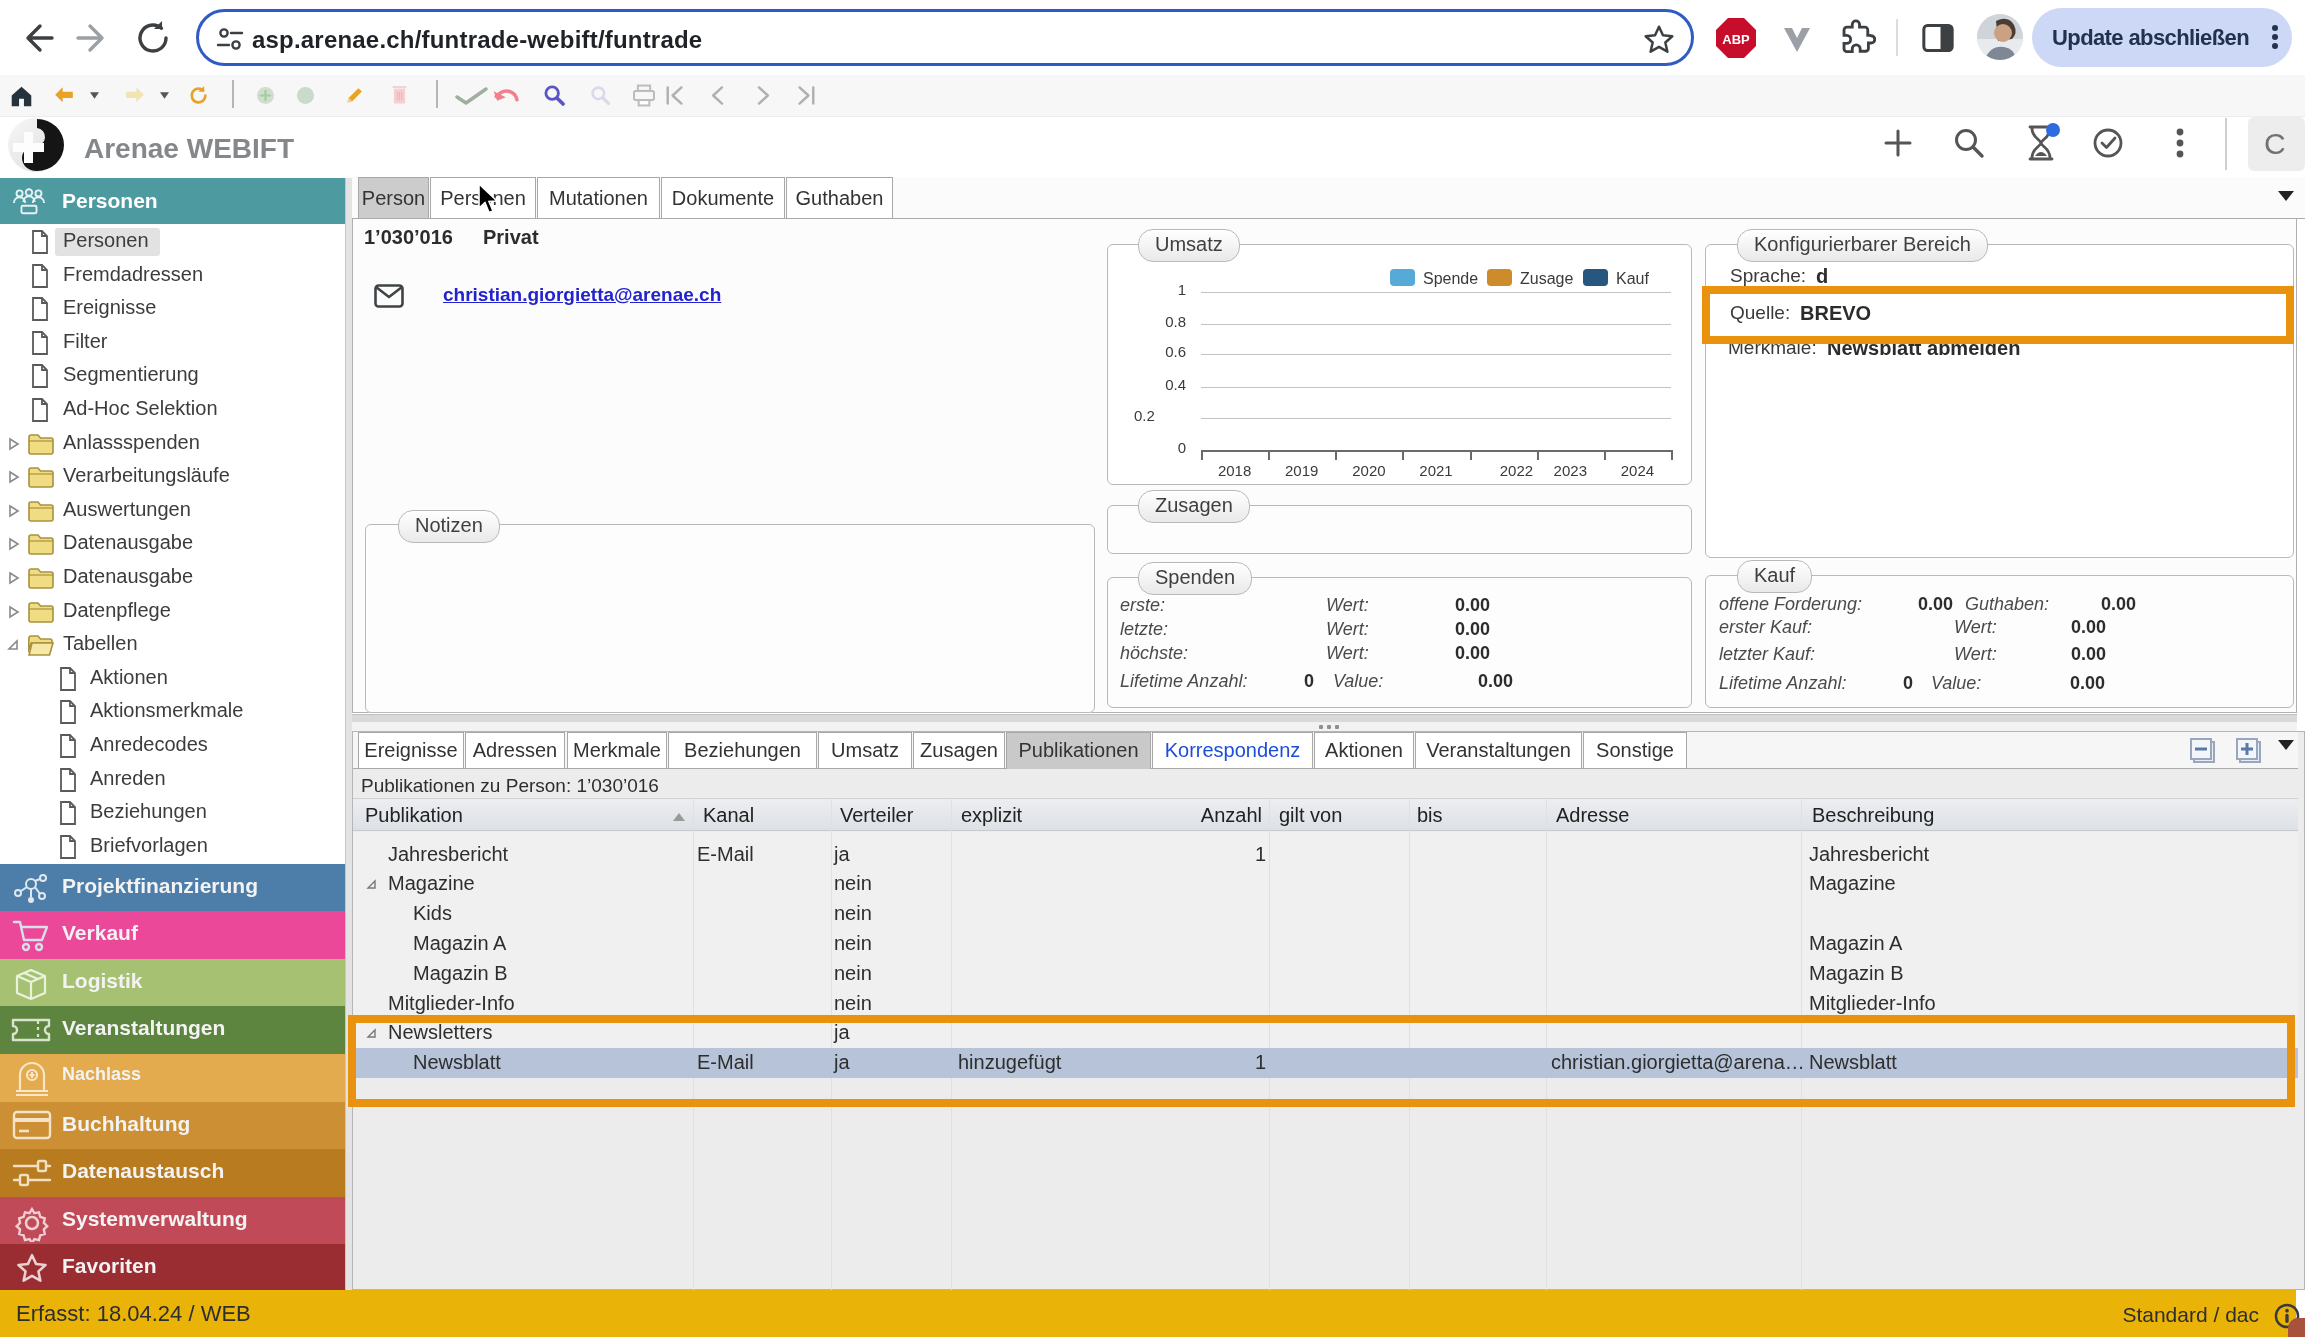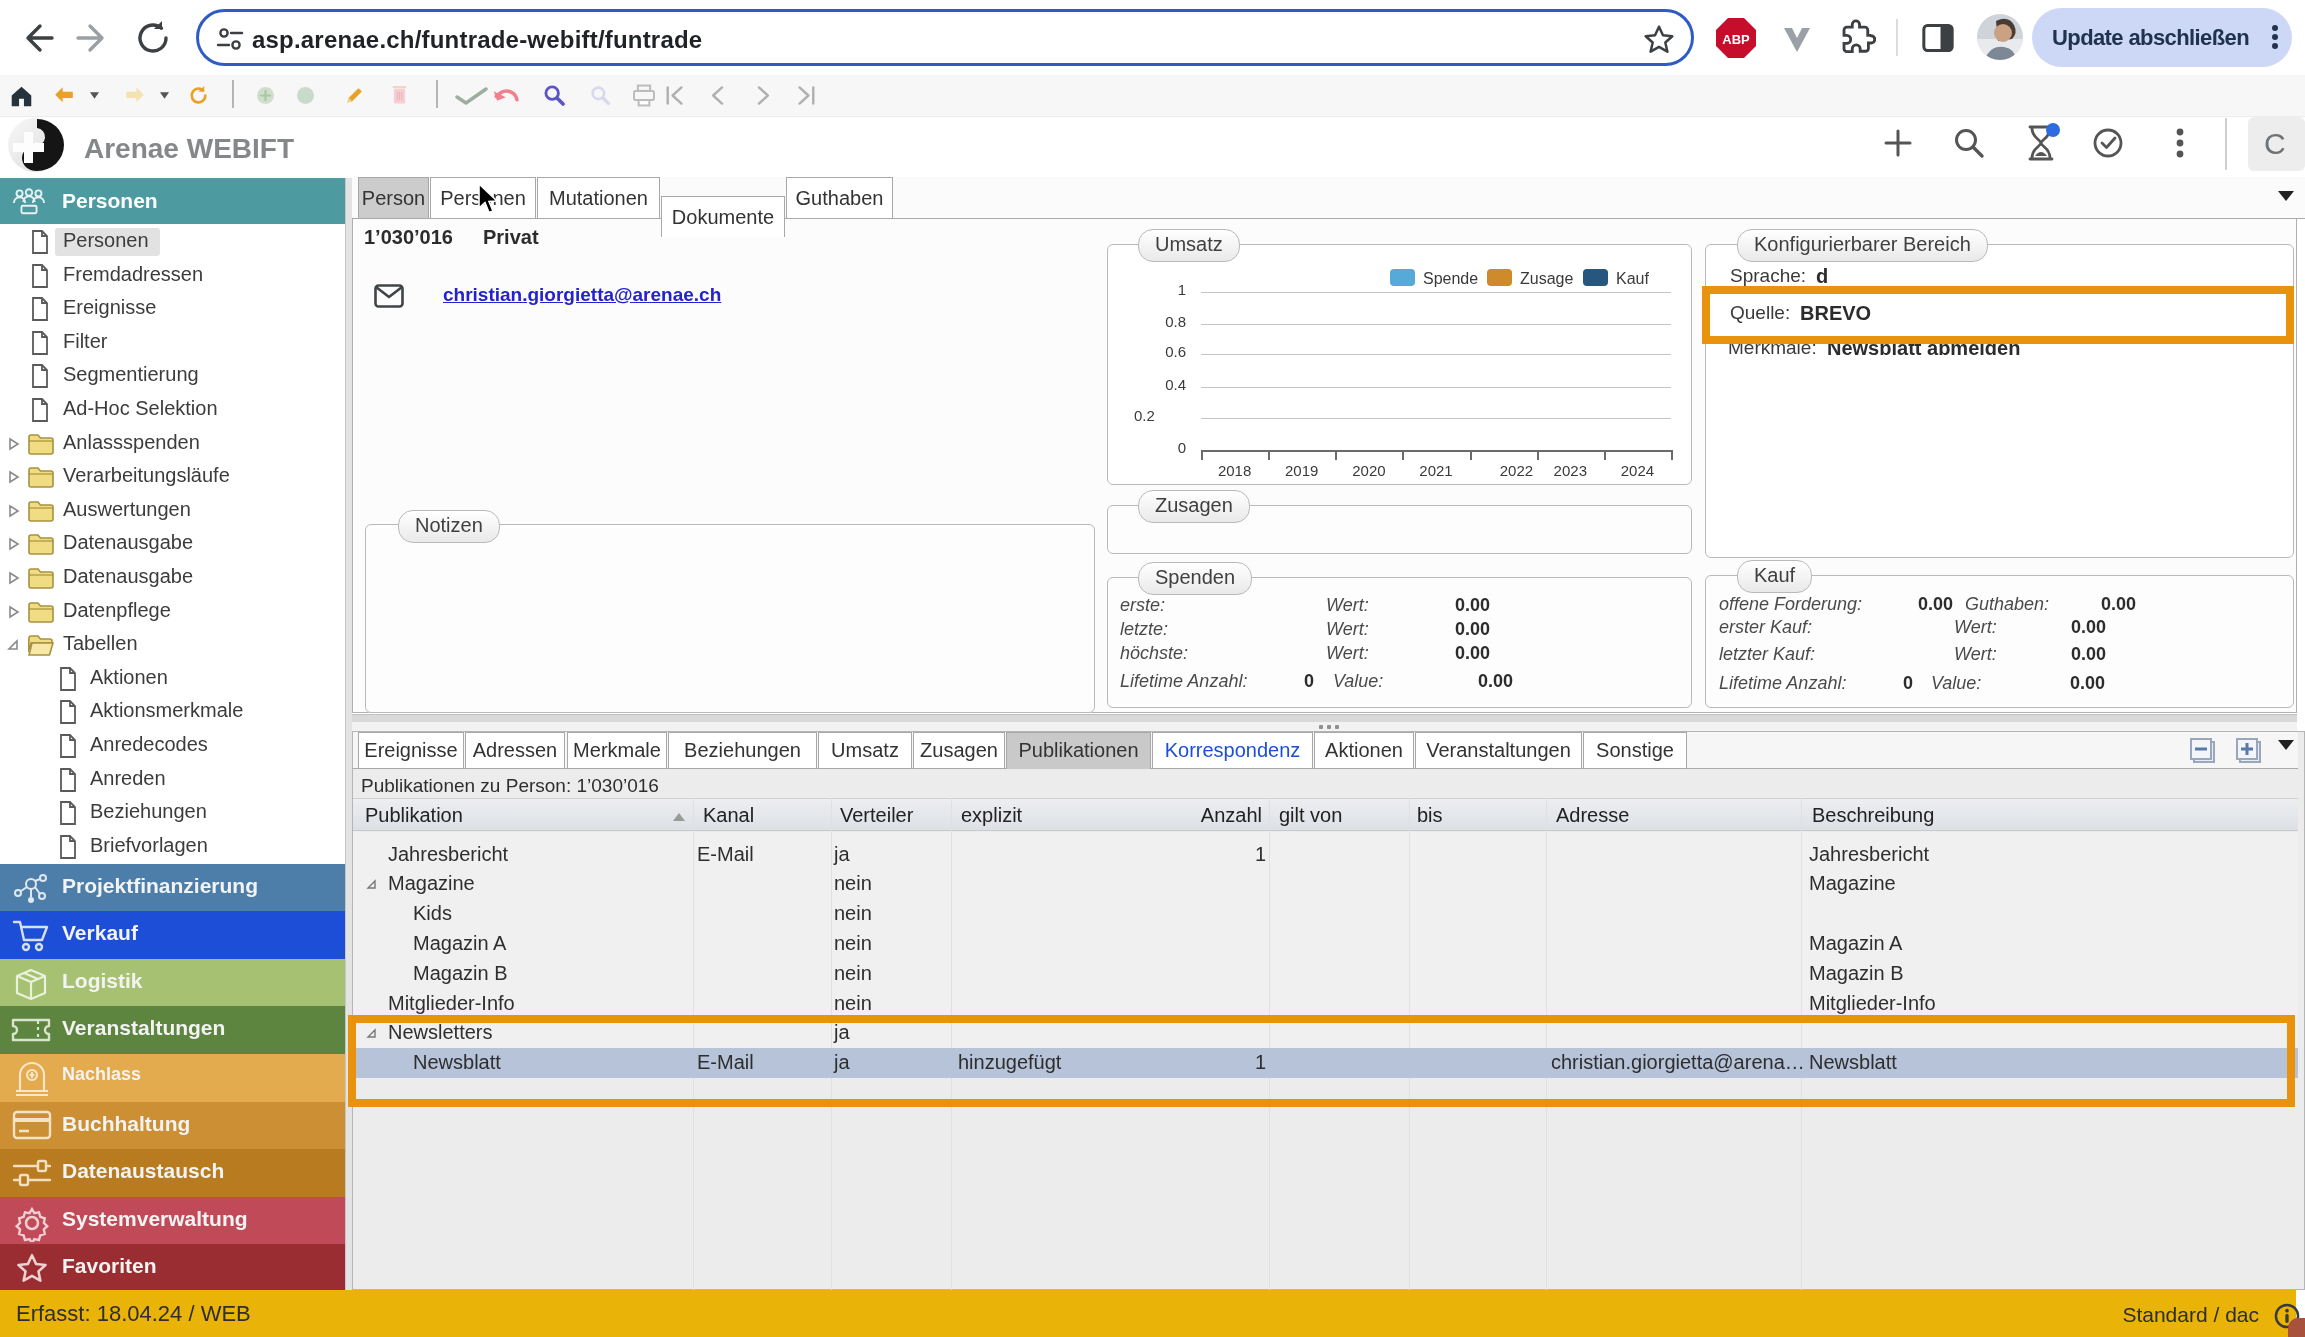--- a/index.html
+++ b/index.html
@@ -360,21 +360,21 @@
           <circle cx="19" cy="13" r="5"></circle>
           <circle cx="6" cy="22" r="3"></circle>
           <circle cx="31" cy="7" r="3"></circle>
           <circle cx="30" cy="25" r="3"></circle>
           <path d="M15 16 L9 20 M23 10 L28 8 M23 16 L28 23 M19 18 L19 26"></path>
         </g>
         <circle cx="19" cy="29" r="3" fill="#dfe8f0"></circle>
       </svg>
     <span class="abs" style="left:62px;top:10px;font-size:21px;font-weight:bold;color:#f3f3f3;">Projektfinanzierung</span>
   </div>
-  <div class="abs" style="left:0;top:733.2px;width:345px;height:47.6px;background:#1d4ed8;">
+  <div class="abs" style="left:0;top:733.2px;width:345px;height:47.6px;background:#ec4899;">
     <svg class="abs" style="left:12px;top:7px" width="40" height="36" viewBox="0 0 40 36">
         <g stroke="#d6e0ea" stroke-width="2.4" fill="none" stroke-linecap="round" stroke-linejoin="round">
           <path d="M2 4 H8 L12 22 H30 L35 9 H10"></path>
           <circle cx="14" cy="29" r="3"></circle>
           <circle cx="27" cy="29" r="3"></circle>
         </g>
       </svg>
     <span class="abs" style="left:62px;top:10px;font-size:21px;font-weight:bold;color:#f3f3f3;">Verkauf</span>
   </div>
   <div class="abs" style="left:0;top:780.8px;width:345px;height:47.6px;background:#a6c171;">
@@ -440,21 +440,21 @@
   </div>
 </div>
 
 <div class="abs" style="left:345px;top:178px;width:7px;height:1112px;background:#e3e3e3;border-left:1px solid #c6c6c6;"></div>
 
 <div class="abs" style="left:352px;top:218px;width:1945px;height:495px;background:#fcfcfc;border:1px solid #b0b0b0;border-top:1px solid #a8a8a8;"></div>
 <div id="maintabs">
   <div class="tab active" style="left:6px;width:71px;">Person</div>
   <div class="tab" style="left:78px;width:106px;">Personen</div>
   <div class="tab" style="left:185px;width:123px;">Mutationen</div>
-  <div class="tab" style="left:309px;width:124px;margin-top:19px;">Dokumente</div>
+  <div class="tab" style="left:309px;width:124px;">Dokumente</div>
   <div class="tab" style="left:434px;width:107px;">Guthaben</div>
   <svg class="abs" style="left:1925px;top:13px" width="18" height="12" viewBox="0 0 18 12">
       <path d="M1 1 H17 L9 11 Z" fill="#222"></path>
     </svg>
   <svg class="abs" style="left:122px;top:6px;z-index:30" width="26" height="34" viewBox="0 0 26 34">
       <path d="M5 1 L5 25 L11 19.5 L15 29.5 L19 28 L15 18.5 L23 18 Z" fill="#000" stroke="#fff" stroke-width="1.6"></path>
     </svg>
 </div>
 <div id="upcontent" class="abs" style="left:352px;top:218px;width:1945px;height:495px;">
   <div class="abs" style="left:12px;top:8px;font-size:20px;font-weight:bold;color:#2c2c2c;">1’030’016</div>

